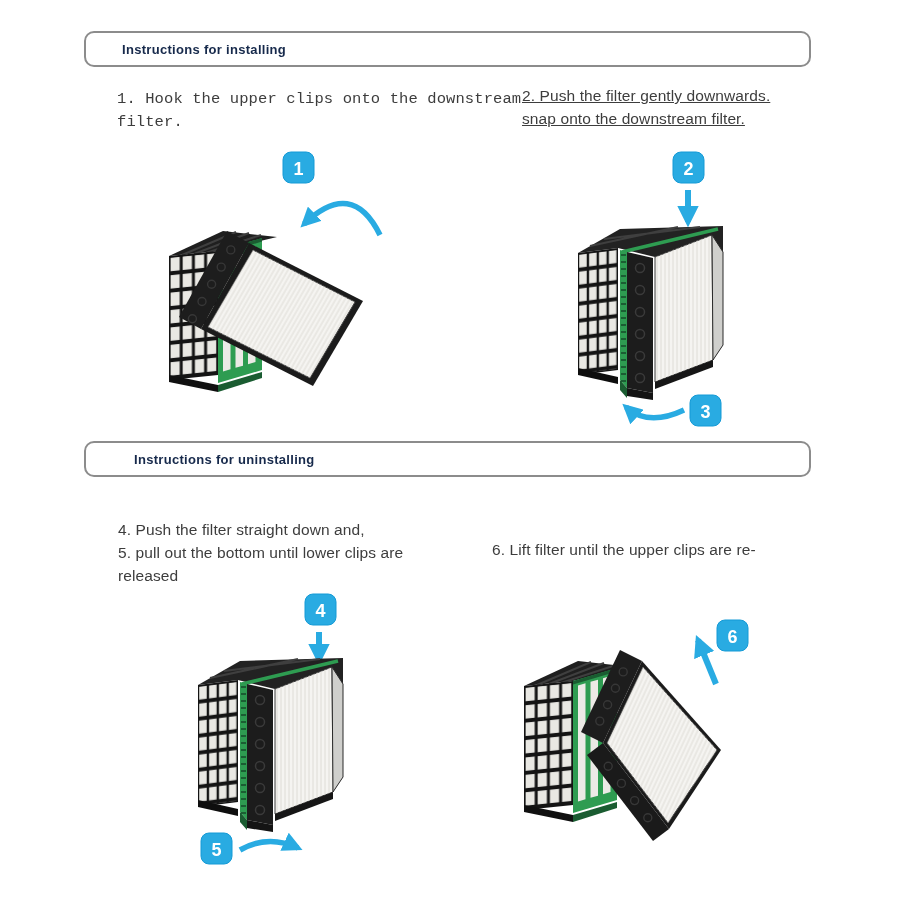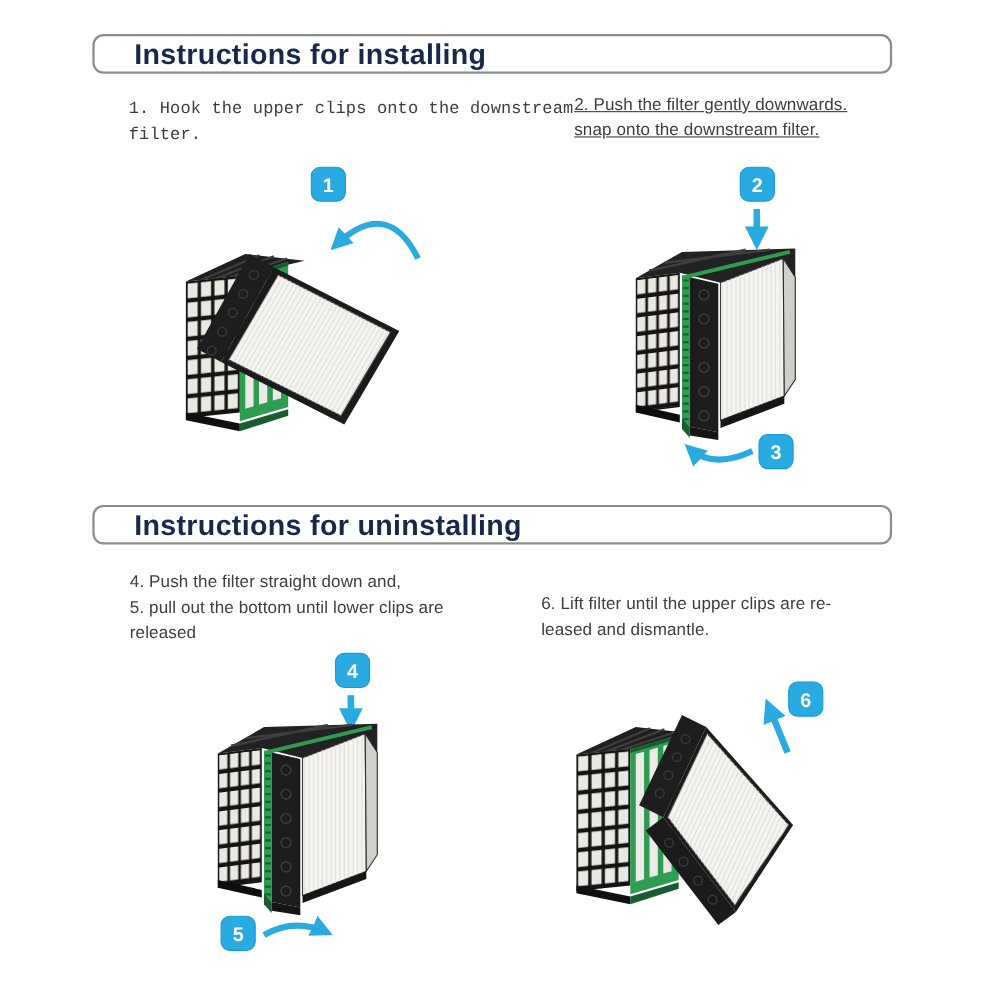--- a/index.html
+++ b/index.html
@@ -6,21 +6,21 @@
   .canvas{
     position:relative;width:900px;height:900px;background:#ffffff;overflow:hidden;
     font-family:"Liberation Sans","DejaVu Sans",sans-serif;
   }
   .hbox{
     position:absolute;left:84px;width:727px;height:36px;
     border:2px solid #8c8c8c;border-radius:10px;background:#ffffff;
     display:flex;align-items:center;box-sizing:border-box;
   }
   .hbox .title{
-    padding-left:36px;font-size:26px;font-weight:bold;color:#16294b;letter-spacing:.3px;
+    padding-left:36px;font-size:13px;font-weight:bold;color:#16294b;letter-spacing:.3px;
   }
   .instr{
     position:absolute;font-size:15.5px;line-height:23px;color:#3d3d3d;letter-spacing:.1px;
   }
   svg{position:absolute;overflow:visible;}
   .badge-num{
     font-family:"Liberation Sans","DejaVu Sans",sans-serif;
     font-size:18px;font-weight:bold;fill:#ffffff;
   }
 </style>
@@ -145,33 +145,32 @@
     <g>
       <use href="#assembledFilter"></use>
     </g>
     <g>
       <rect x="130" y="255" width="31" height="31" rx="8" fill="#29abe2" stroke="#149ad6"></rect>
       <text class="badge-num" x="145.5" y="277.5" text-anchor="middle">3</text>
     </g>
     <path d="M124,270 Q88,287 66,267" fill="none" stroke="#29abe2" stroke-width="5.5" marker-end="url(#ah)"></path>
   </svg>
 
-  <div class="hbox" style="top:459px;">
+  <div class="hbox" style="top:441px;padding-left:12px;">
     <span class="title">Instructions for uninstalling</span>
   </div>
 
   <div class="instr" style="left:118px;top:518px;">
     <div>4. Push the filter straight down and,</div>
     <div>5. pull out the bottom until lower clips are</div>
     <div>released</div>
   </div>
 
   <div class="instr" style="left:492px;top:538px;">
     <div>6. Lift filter until the upper clips are re-</div>
-    <div>leased and dismantle.</div>
   </div>
 
   <svg style="left:180px;top:580px;" width="250" height="320" viewBox="0 0 250 320">
     <g>
       <rect x="125" y="14" width="31" height="31" rx="8" fill="#29abe2" stroke="#149ad6"></rect>
       <text class="badge-num" x="140.5" y="36.5" text-anchor="middle">4</text>
     </g>
     <line x1="139" y1="52" x2="139" y2="80" stroke="#29abe2" stroke-width="6" marker-end="url(#ah)"></line>
     <g>
       <use href="#assembledFilter" transform="translate(0,-8)"></use>

